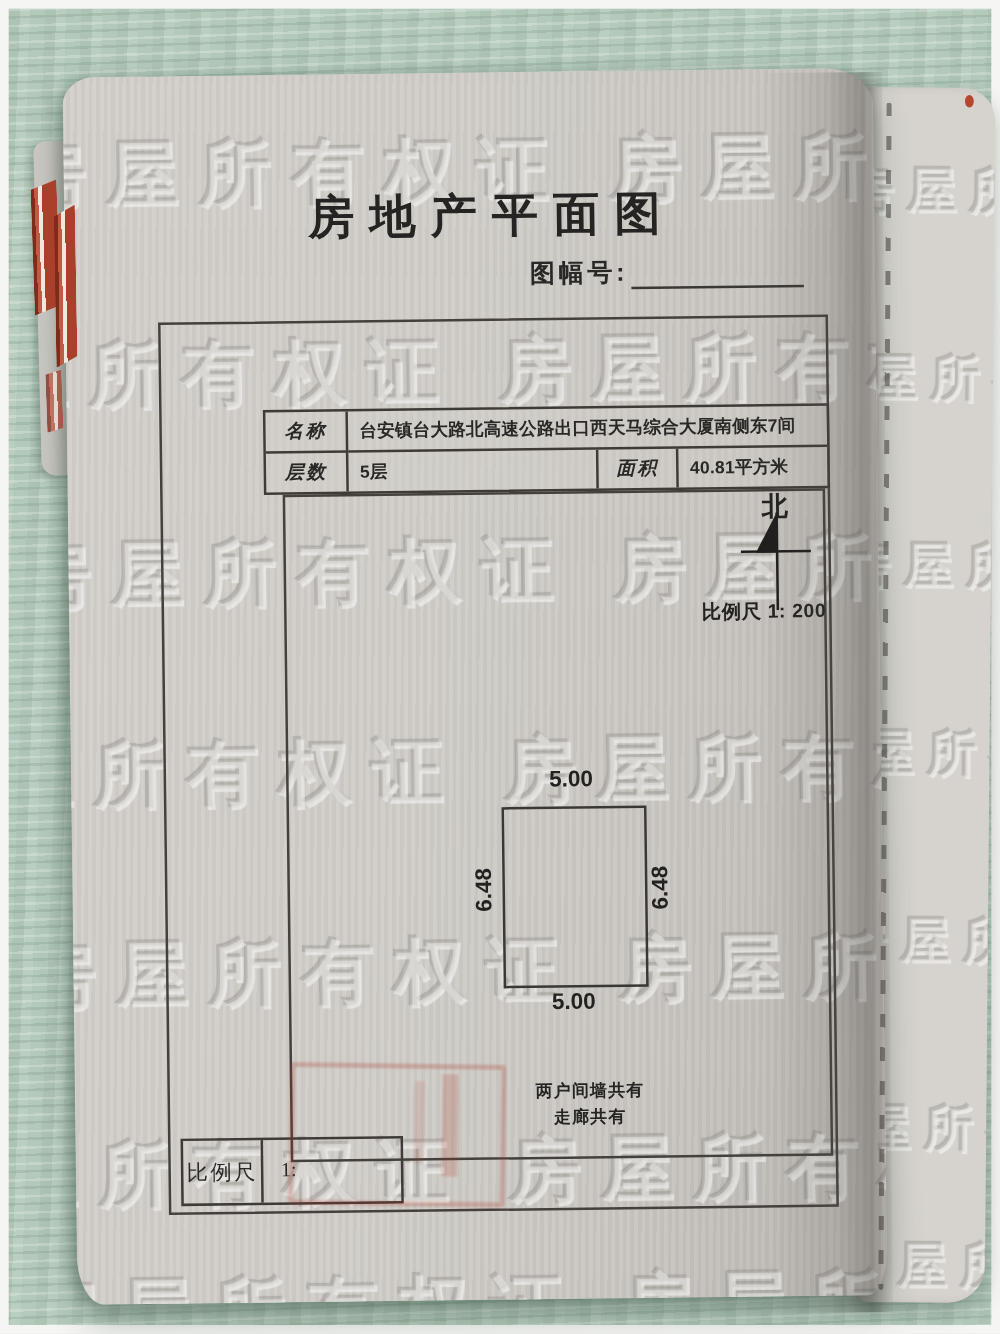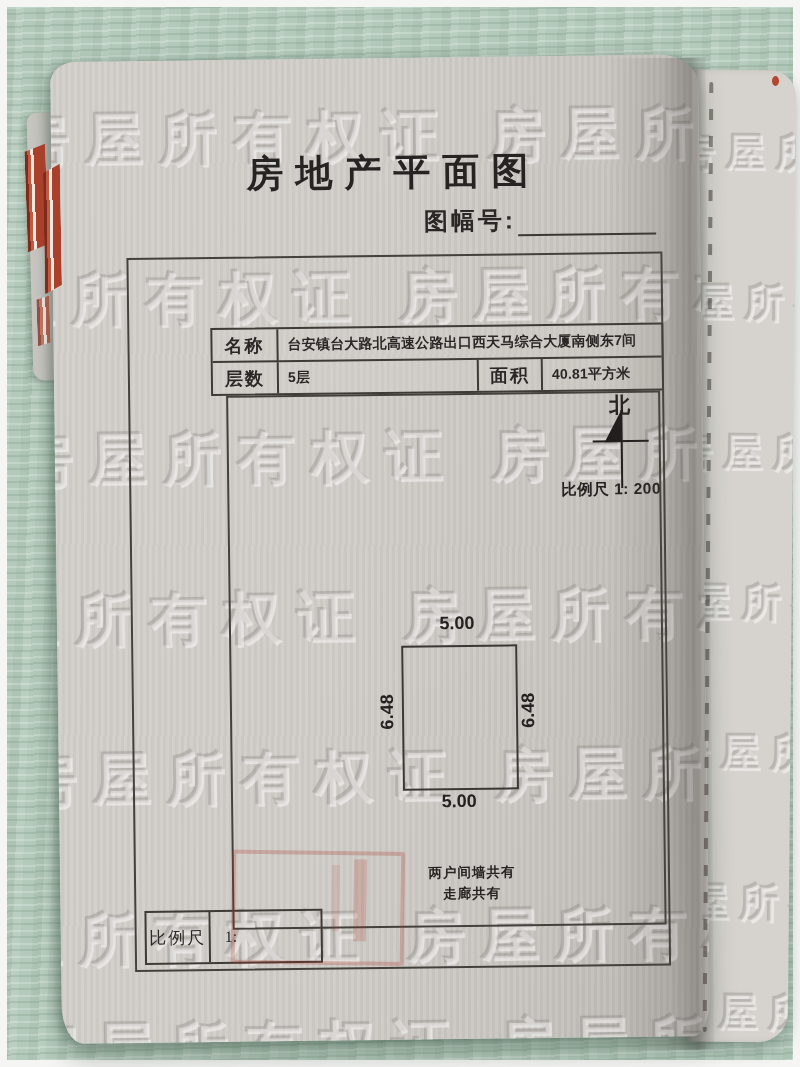--- a/index.html
+++ b/index.html
@@ -46,28 +46,28 @@
     text-shadow:1.6px 1.6px 1px rgba(255,255,255,.52), -1.2px -1.2px 1px rgba(96,93,88,.28);}
   .page .wm-row:nth-child(odd){margin-left:-40px;}
   .page .wm-row:nth-child(even){margin-left:-130px;}
   .p2wm .wm-row{font-size:40px;letter-spacing:10px;}
   .p2wm .wm-row:nth-child(odd){margin-left:-14px;}
   .p2wm .wm-row:nth-child(even){margin-left:-44px;}
   .content{position:absolute;inset:0;z-index:2;}
   .title{position:absolute;left:170px;top:90px;width:344px;text-align:center;
     font-size:37px;font-weight:bold;letter-spacing:12px;color:#262422;}
   .sheetrow{position:absolute;left:372px;top:148px;display:flex;align-items:flex-end;}
-  .sheet-label{font-size:24px;font-weight:bold;letter-spacing:3px;color:#2a2826;}
+  .sheet-label{font-size:20px;font-weight:bold;letter-spacing:3px;color:#2a2826;}
   .sheet-line{width:138px;height:24px;border-bottom:2px solid #3a3834;margin-left:2px;}
   .frame{position:absolute;left:74px;top:197px;width:532px;height:710px;border:2px solid #44403c;}
   .info-table{position:absolute;left:157px;top:268px;width:449px;display:grid;
     grid-template-columns:66px 200px 64px 1fr;border:2px solid #3e3a36;background:rgba(211,208,203,.35);}
   .cell{border-right:2px solid #3e3a36;border-bottom:2px solid #3e3a36;height:31px;
     display:flex;align-items:center;font-weight:bold;color:#2a2826;overflow:hidden;}
-  .cell.lbl{justify-content:center;font-size:18px;letter-spacing:2px;}
+  .cell.lbl{justify-content:center;font-size:15px;letter-spacing:2px;font-style:italic;}
   .cell.val{font-size:14px;padding-left:9px;letter-spacing:0.2px;}
   .cell.span3{grid-column:2/5;}
   .cell.nor{border-right:none;}
   .cell.nob{border-bottom:none;}
   .drawbox{position:absolute;left:172px;top:336px;width:430px;height:530px;border:2px solid #44403c;}
   .north{position:absolute;left:522px;top:336px;width:100px;height:120px;}
   .n-label{position:absolute;left:33px;top:0;font-size:21px;font-weight:bold;color:#242220;}
   .n-tri{position:absolute;left:28px;top:19px;width:0;height:0;
     border-bottom:32px solid #201e1c;border-left:17px solid transparent;}
   .n-stem{position:absolute;left:44px;top:19px;width:2px;height:78px;background:#201e1c;}

